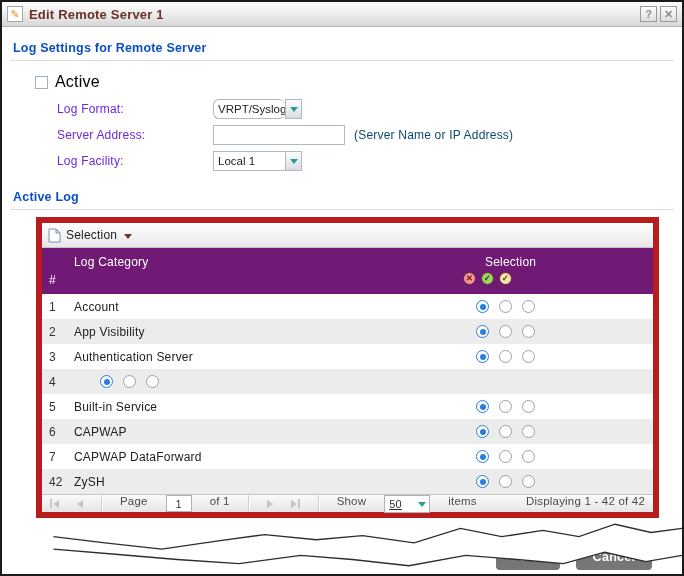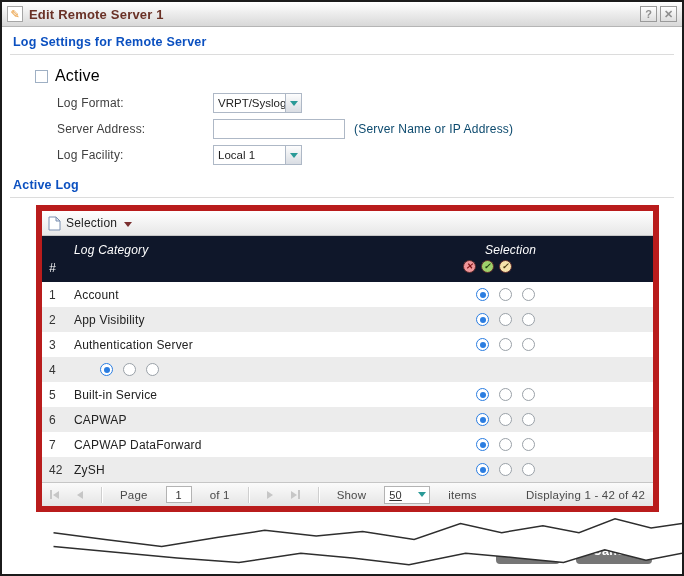--- a/index.html
+++ b/index.html
@@ -31,38 +31,38 @@
   .win-btns { margin-left:auto; display:flex; gap:3px; }
   .win-btn {
     width:17px; height:16px; border:1px solid #9a9a9a;
     background:linear-gradient(#ffffff,#dedede);
     color:#8f8f8f; font-size:11px; font-weight:bold;
     text-align:center; line-height:14px; cursor:pointer;
   }
 
   
   .content { padding:0 10px; }
-  .section-head { color:#0b50c0; font-weight:bold; font-size:12.5px; letter-spacing:.2px; margin:8px 0 5px 1px; }
+  .section-head { color:#0b50c0; font-weight:bold; font-size:12.5px; letter-spacing:.2px; margin:14px 0 5px 1px; }
   .rule { height:1px; background:#dcdcdc; margin:0 -2px; }
 
   .form { padding:9px 0 2px 23px; }
   .f-row { display:flex; align-items:center; height:26px; }
   .check-row { height:24px; margin-bottom:2px; }
   .checkbox {
     width:13px; height:13px; border:1px solid #9fb0c4; background:#fff;
     margin-right:7px; cursor:pointer;
   }
-  .f-label { width:178px; font-size:12px; color:#404040; padding-left:22px; letter-spacing:.2px; }
+  .f-label { width:178px; font-size:12px; color:#6d28d9; padding-left:22px; letter-spacing:.2px; }
   .combo { display:flex; align-items:stretch; height:20px; cursor:pointer; }
   .combo-text {
     border:1px solid #aeb8c6; border-right:none; background:#fff;
     font-size:11.5px; color:#222; line-height:18px; padding:0 4px;
     white-space:nowrap; overflow:hidden;
   }
-  .combo-text.w-fmt { width:72px; }
+  .combo-text.w-fmt { width:72px;border-radius:6px; }
   .combo-text.w-fac { width:72px; }
   .combo-btn {
     width:17px; border:1px solid #aeb8c6;
     background:linear-gradient(#fdfdfd,#d9dde3);
     display:flex; align-items:center; justify-content:center;
   }
   .combo-arrow {
     width:0; height:0;
     border-left:4px solid transparent; border-right:4px solid transparent;
     border-top:5px solid #2a9a97;
@@ -82,21 +82,21 @@
     display:flex; align-items:center; padding:0 6px; gap:5px; cursor:pointer;
   }
   .tb-label { font-size:12px; color:#222; letter-spacing:.2px; }
   .tb-caret {
     width:0; height:0; margin-left:2px; margin-top:2px;
     border-left:4px solid transparent; border-right:4px solid transparent;
     border-top:5px solid #7a2e2e;
   }
 
   .grid-3 { display:grid; grid-template-columns:30px 1fr 205px; }
-  .t-head { background:#0f172a; color:#fff; font-size:12px; letter-spacing:.2px;font-style:italic; }
+  .t-head { background:#701a75; color:#fff; font-size:12px; letter-spacing:.2px; }
   .t-head .h-cat { padding:7px 0 0 2px; }
   .t-head .h-sel { padding:7px 0 0 37px; }
   .t-head .h-num { padding:4px 0 7px 7px; }
   .h-icons { display:flex; gap:5px; padding:3px 0 7px 15px; }
   .ic {
     width:13px; height:13px; border-radius:50%;
     border:1px solid #5f2b2b;
     display:inline-flex; align-items:center; justify-content:center;
     font-size:8.5px; font-weight:bold; line-height:1; cursor:pointer;
   }
@@ -115,23 +115,23 @@
   }
   .radio.on { border:1.5px solid #2a7de1; }
   .radio.on::after {
     content:""; position:absolute; left:50%; top:50%;
     width:6px; height:6px; margin:-3px 0 0 -3px;
     border-radius:50%; background:#2a7de1;
   }
 
   
   .pager {
-    height:24px; background:linear-gradient(#fbfbfb,#e5e5e5);
+    height:18px; background:linear-gradient(#fbfbfb,#e5e5e5);
     border-top:1px solid #c6c6c6;
-    display:flex; align-items:center; padding:0 8px; gap:18px;
+    display:flex; padding:0 8px; gap:18px;
     font-size:11.5px; color:#4a4a4a; letter-spacing:.2px;
   }
   .pg-sep { width:1px; height:16px; background:#cfcfcf; box-shadow:1px 0 0 #fff; }
   .pg-ico { display:flex; align-items:center; gap:1px; cursor:pointer; }
   .tri-l { width:0; height:0; border-top:4px solid transparent; border-bottom:4px solid transparent; border-right:6px solid #c6c6c6; }
   .tri-r { width:0; height:0; border-top:4px solid transparent; border-bottom:4px solid transparent; border-left:6px solid #c6c6c6; }
   .pg-bar { width:2px; height:9px; background:#c6c6c6; }
   .page-input {
     width:26px; height:17px; border:1px solid #b3b3b3; background:#fff;
     font-size:11px; text-align:center; color:#333;

